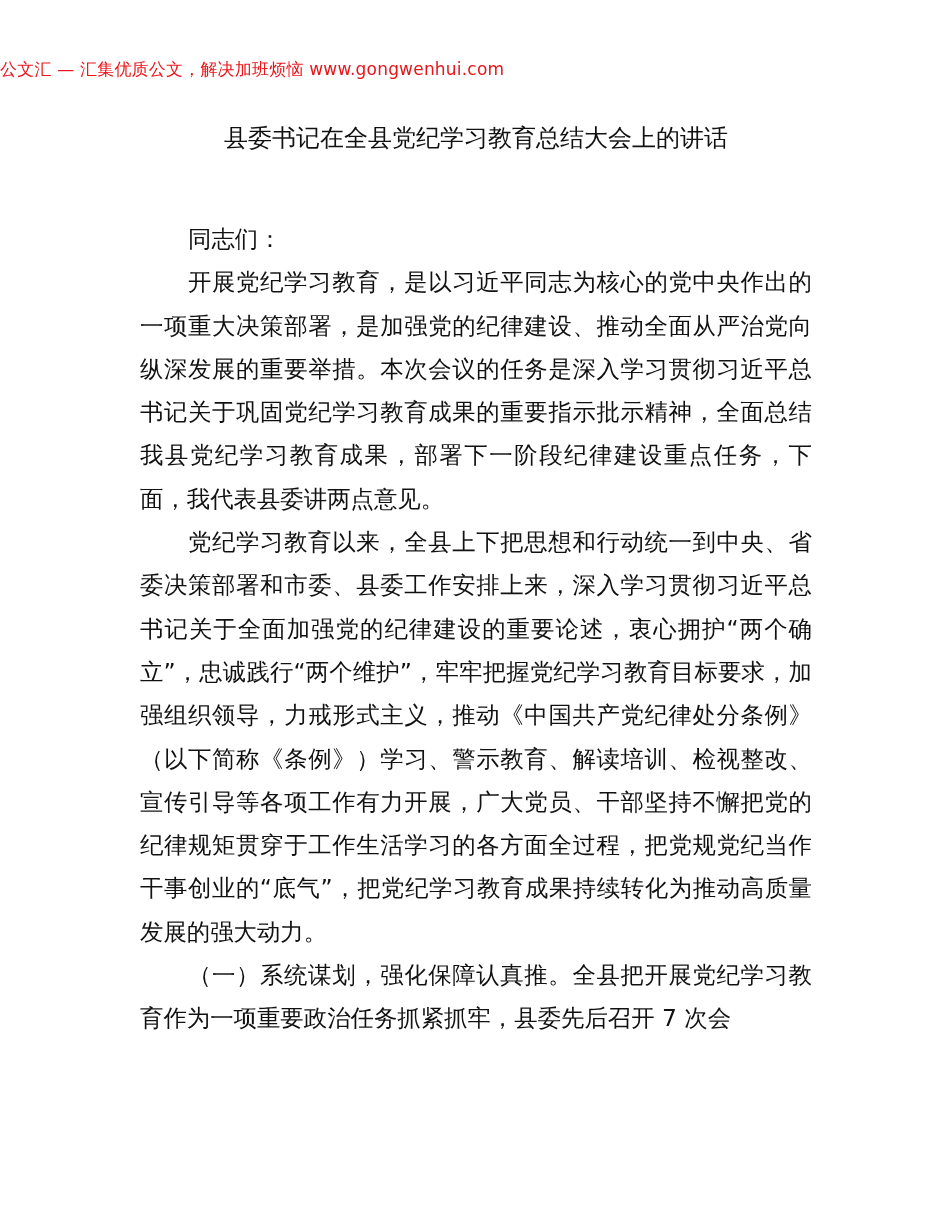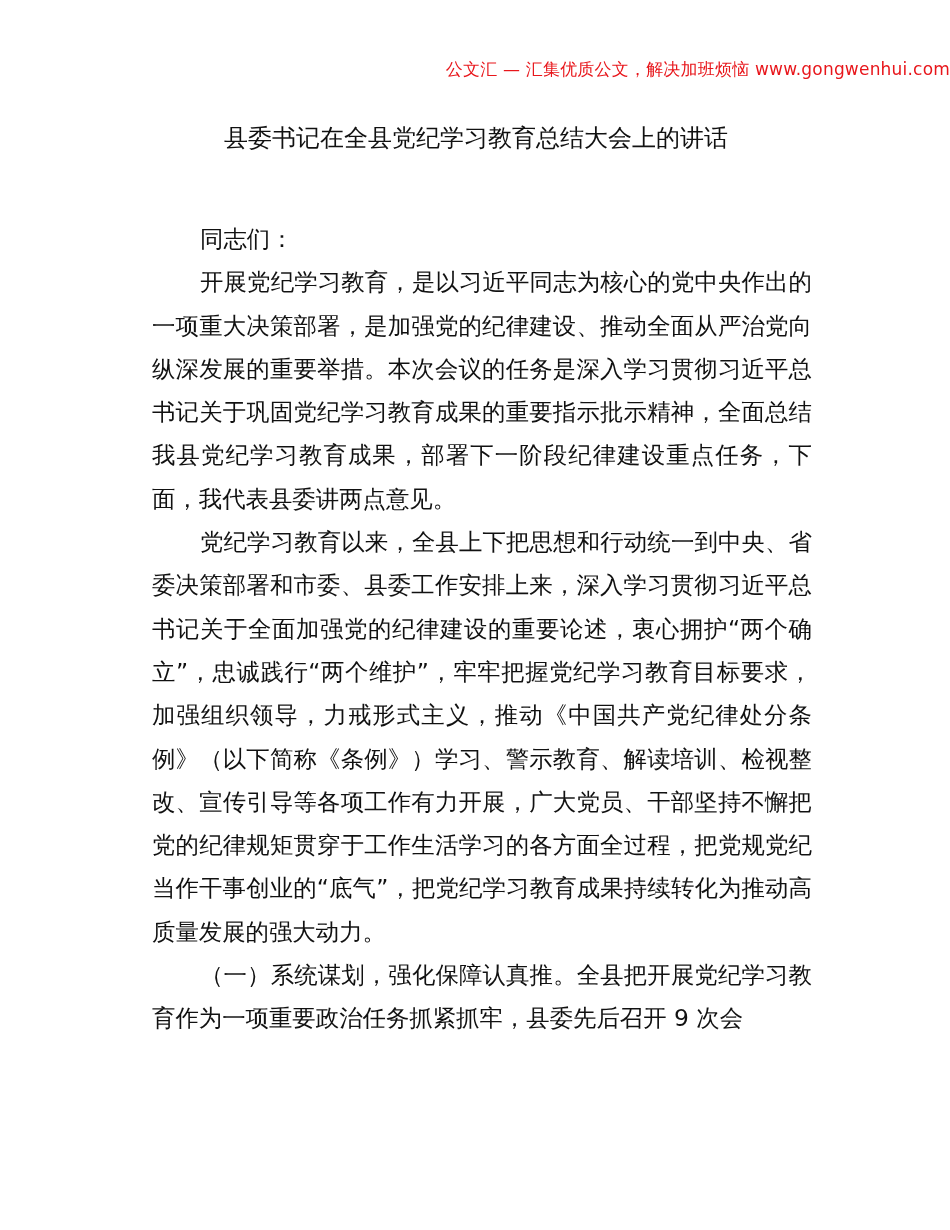--- a/index.html
+++ b/index.html
@@ -1,31 +1,31 @@
 <!DOCTYPE html>
 <html><head>
 <meta charset="utf-8">
 <style>
   html, body { margin: 0; padding: 0; background: #ffffff; }
   body { width: 950px; height: 1230px; position: relative; overflow: hidden;
          font-family: "DejaVu Sans", "Liberation Sans", sans-serif; color: #111; }
-  .header-banner { position: absolute; top: 58px; left: 0; width: 950px; text-align: right;
+  .header-banner { position: absolute; top: 58px; left: 0; width: 950px; text-align: left;
          font-size: 17px; color: #e8161b; letter-spacing: 0.2px; }
   .doc-title { position: absolute; top: 116px; left: 140px; width: 672px; text-align: center;
          font-size: 24px; line-height: 44px; color: #111; }
   .body-text { position: absolute; top: 218px; left: 140px; width: 672px;
          font-size: 23.4px; line-height: 43.3px; }
-  .body-text p { margin: 0 0 0 12px; text-align: justify; text-justify: inter-character; }
+  .body-text p { margin: 0 0 0 0; text-align: justify; text-justify: inter-character; }
   .indent { text-indent: 48px; }
 </style>
 </head>
 <body>
 
 <div class="header-banner">公文汇 — 汇集优质公文，解决加班烦恼 www.gongwenhui.com</div>
 
 <div class="doc-title">县委书记在全县党纪学习教育总结大会上的讲话</div>
 
 <div class="body-text">
   <p class="indent">同志们：</p>
   <p class="indent">开展党纪学习教育，是以习近平同志为核心的党中央作出的一项重大决策部署，是加强党的纪律建设、推动全面从严治党向纵深发展的重要举措。本次会议的任务是深入学习贯彻习近平总书记关于巩固党纪学习教育成果的重要指示批示精神，全面总结我县党纪学习教育成果，部署下一阶段纪律建设重点任务，下面，我代表县委讲两点意见。</p>
   <p class="indent">党纪学习教育以来，全县上下把思想和行动统一到中央、省委决策部署和市委、县委工作安排上来，深入学习贯彻习近平总书记关于全面加强党的纪律建设的重要论述，衷心拥护“两个确立”，忠诚践行“两个维护”，牢牢把握党纪学习教育目标要求，加强组织领导，力戒形式主义，推动《中国共产党纪律处分条例》（以下简称《条例》）学习、警示教育、解读培训、检视整改、宣传引导等各项工作有力开展，广大党员、干部坚持不懈把党的纪律规矩贯穿于工作生活学习的各方面全过程，把党规党纪当作干事创业的“底气”，把党纪学习教育成果持续转化为推动高质量发展的强大动力。</p>
-  <p class="indent">（一）系统谋划，强化保障认真推。全县把开展党纪学习教育作为一项重要政治任务抓紧抓牢，县委先后召开 9 次会</p>
+  <p class="indent">（一）系统谋划，强化保障认真推。全县把开展党纪学习教育作为一项重要政治任务抓紧抓牢，县委先后召开 7 次会</p>
 </div>
 
 </body></html>

